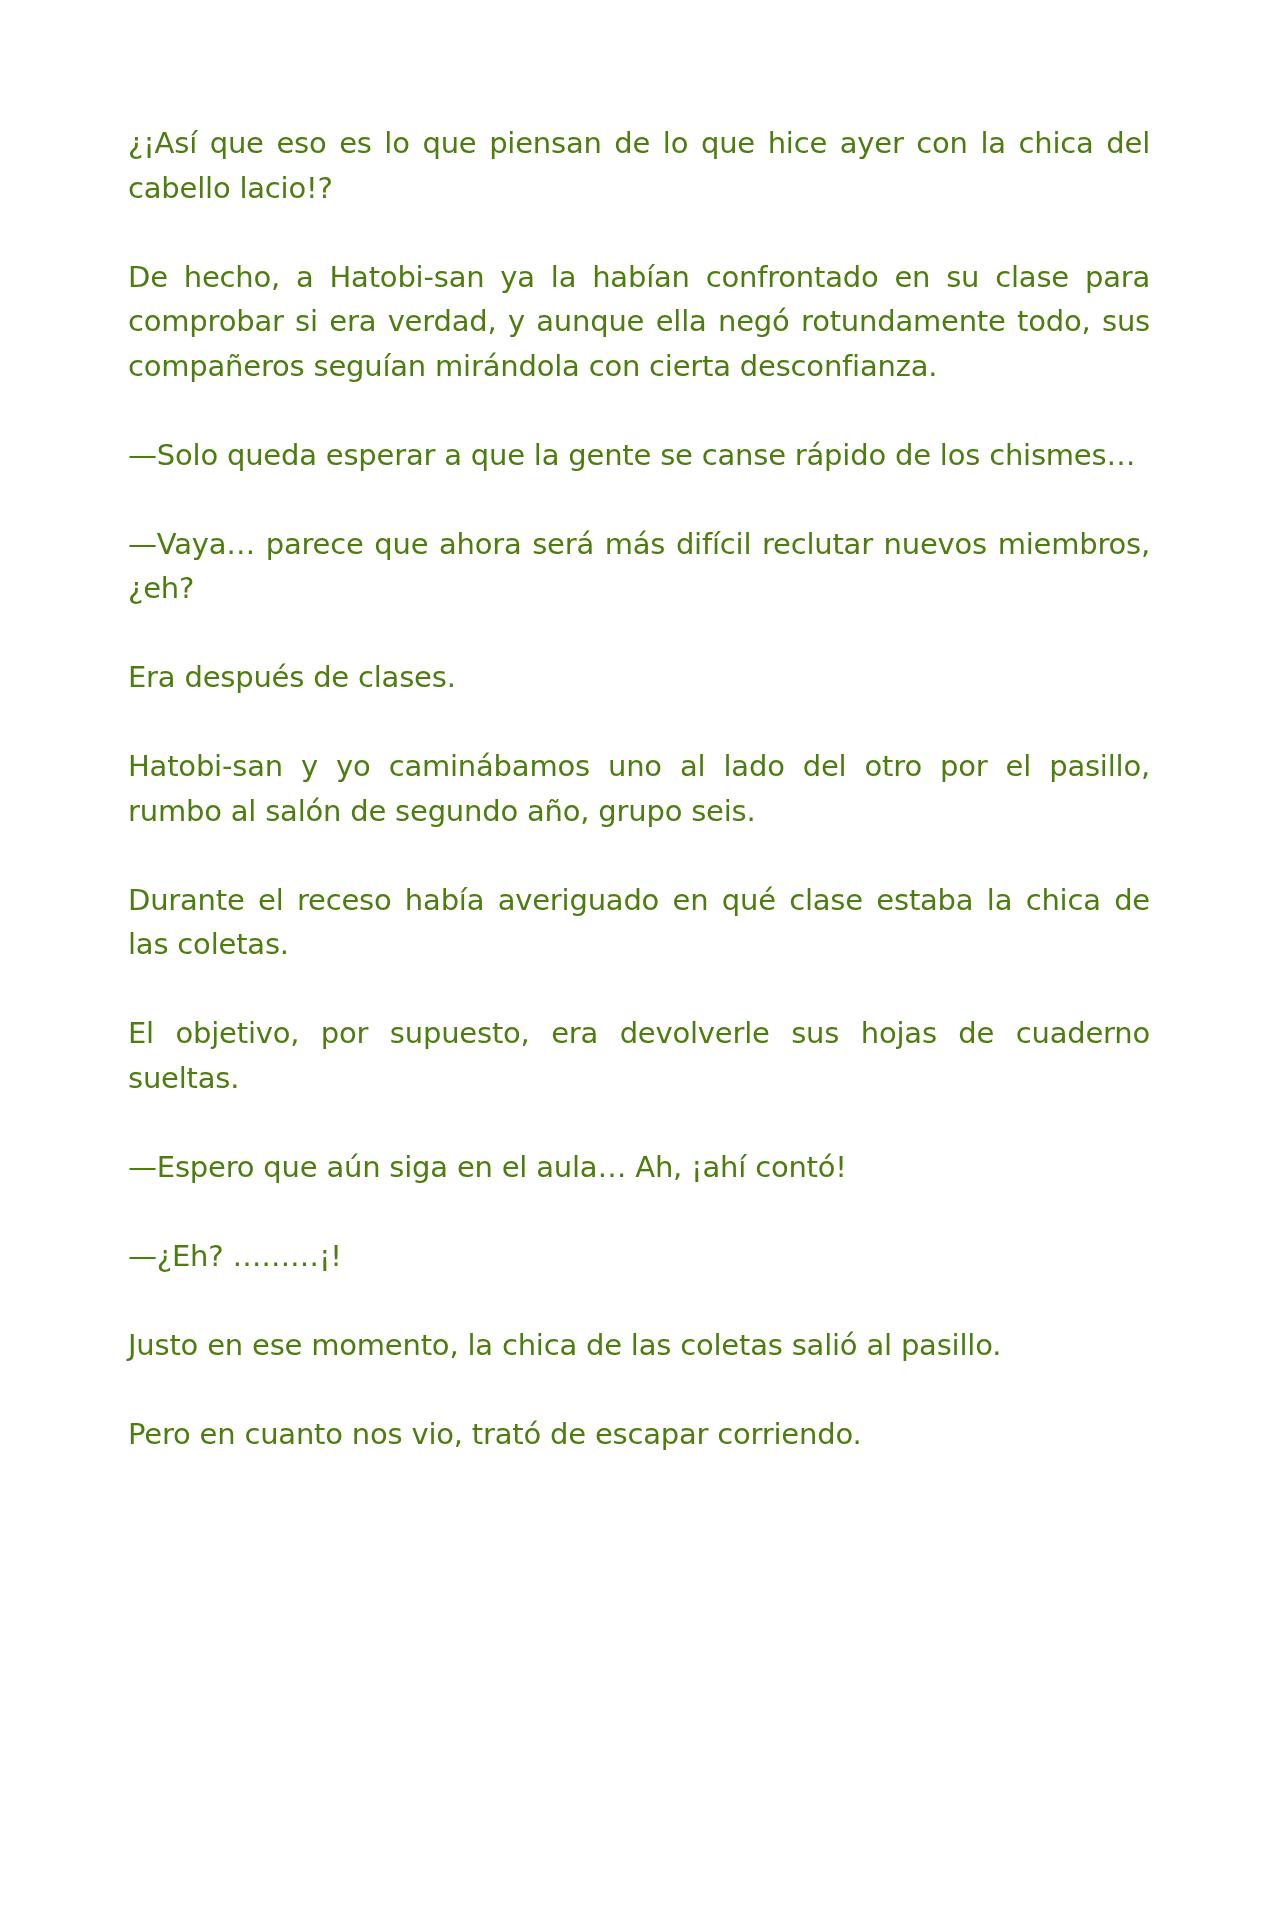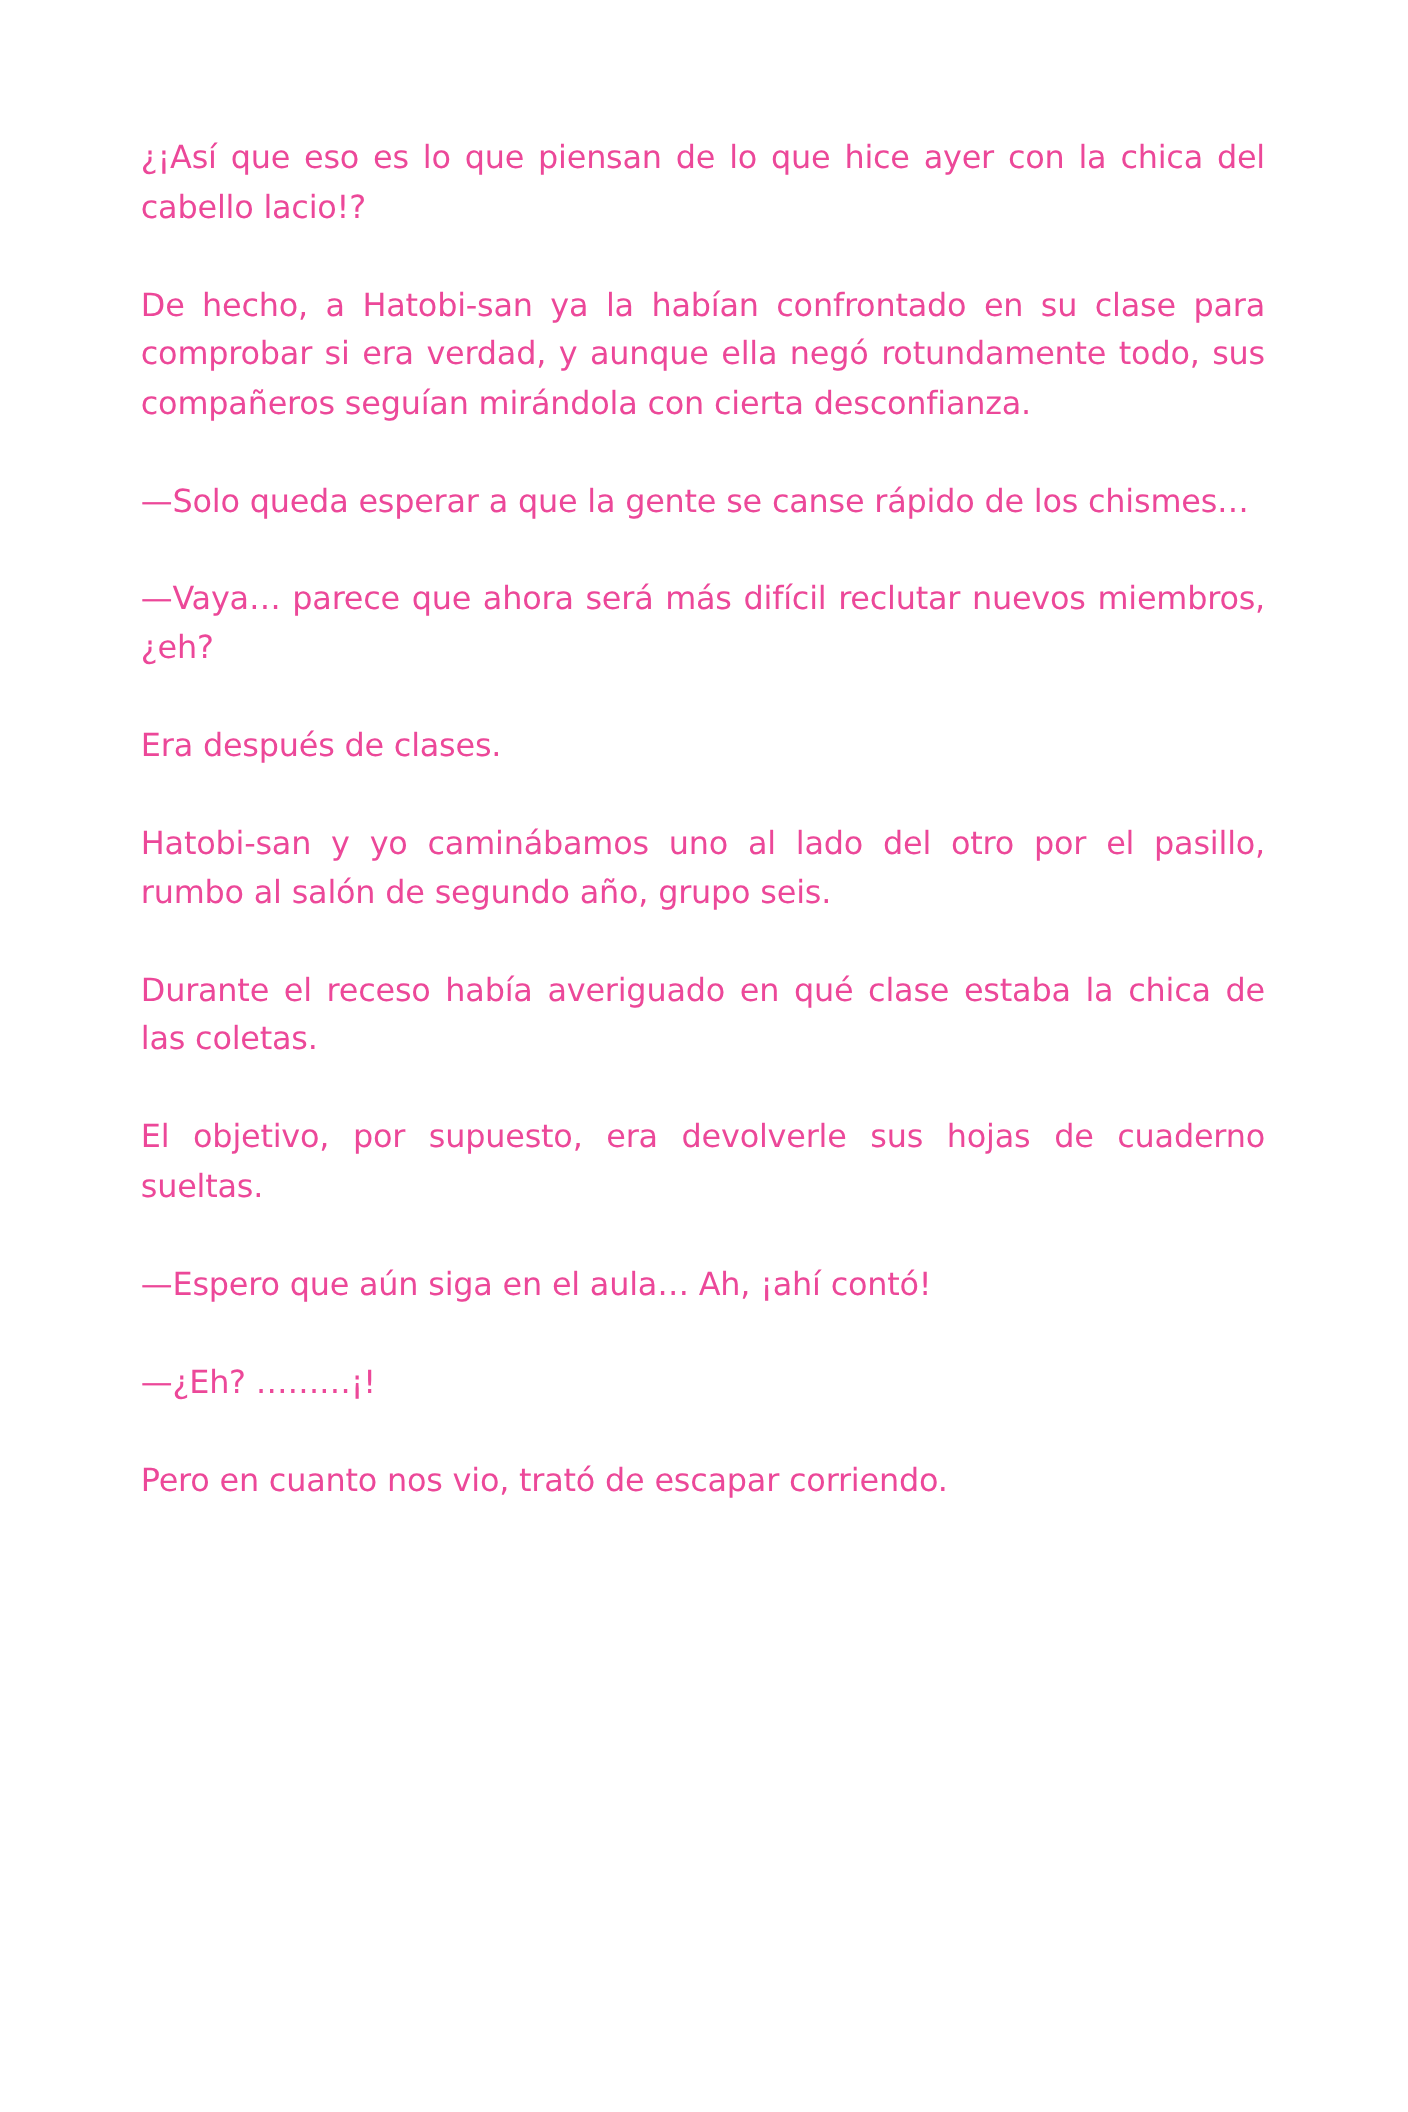--- a/index.html
+++ b/index.html
@@ -14,21 +14,21 @@
     overflow: hidden;
   }
   .page {
     position: absolute;
     left: 128px;
     top: 121px;
     width: 1022px;
     font-family: "DejaVu Sans", sans-serif;
     font-size: 29px;
     line-height: 44.5px;
-    color: #ec4899;
+    color: #4d7c0f;
     letter-spacing: -0.2px;
   }
   .para {
     margin: 0 0 44.5px 0;
     text-align: justify;
     text-align-last: left;
   }
   .para:last-child { margin-bottom: 14px; }
 </style>
 </head>
@@ -38,14 +38,15 @@
   <p class="para">¿¡Así que eso es lo que piensan de lo que hice ayer con la chica del cabello lacio!?</p>
   <p class="para">De hecho, a Hatobi-san ya la habían confrontado en su clase para comprobar si era verdad, y aunque ella negó rotundamente todo, sus compañeros seguían mirándola con cierta desconfianza.</p>
   <p class="para">—Solo queda esperar a que la gente se canse rápido de los chismes…</p>
   <p class="para">—Vaya… parece que ahora será más difícil reclutar nuevos miembros, ¿eh?</p>
   <p class="para">Era después de clases.</p>
   <p class="para">Hatobi-san y yo caminábamos uno al lado del otro por el pasillo, rumbo al salón de segundo año, grupo seis.</p>
   <p class="para">Durante el receso había averiguado en qué clase estaba la chica de las coletas.</p>
   <p class="para">El objetivo, por supuesto, era devolverle sus hojas de cuaderno sueltas.</p>
   <p class="para">—Espero que aún siga en el aula… Ah, ¡ahí contó!</p>
   <p class="para">—¿Eh? ………¡!</p>
+  <p class="para">Justo en ese momento, la chica de las coletas salió al pasillo.</p>
   <p class="para">Pero en cuanto nos vio, trató de escapar corriendo.</p>
 </div>
 
 </body></html>

